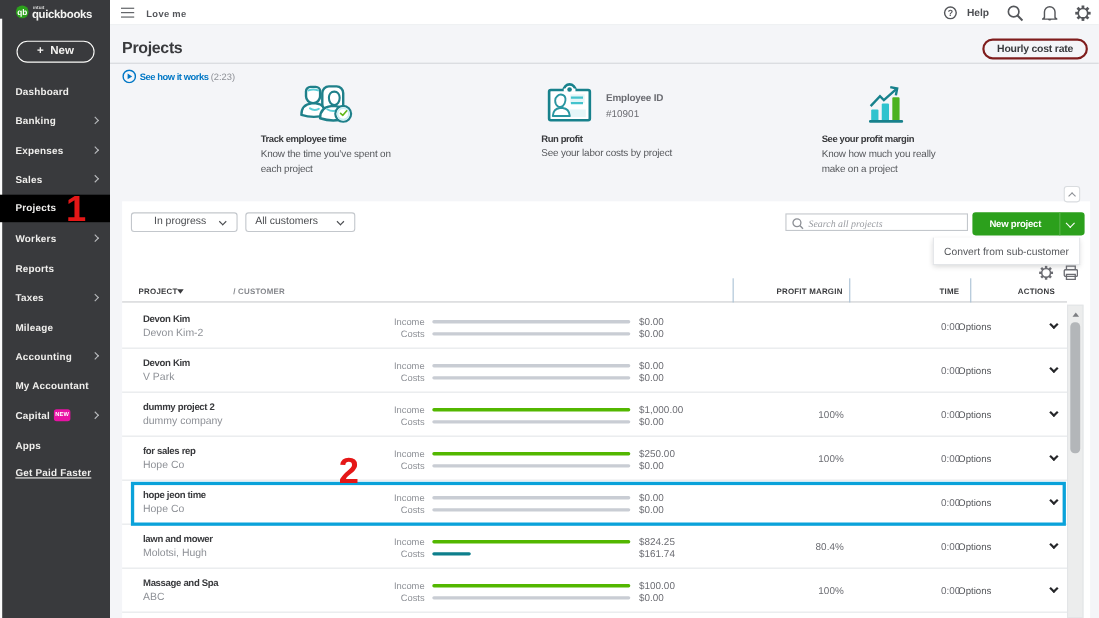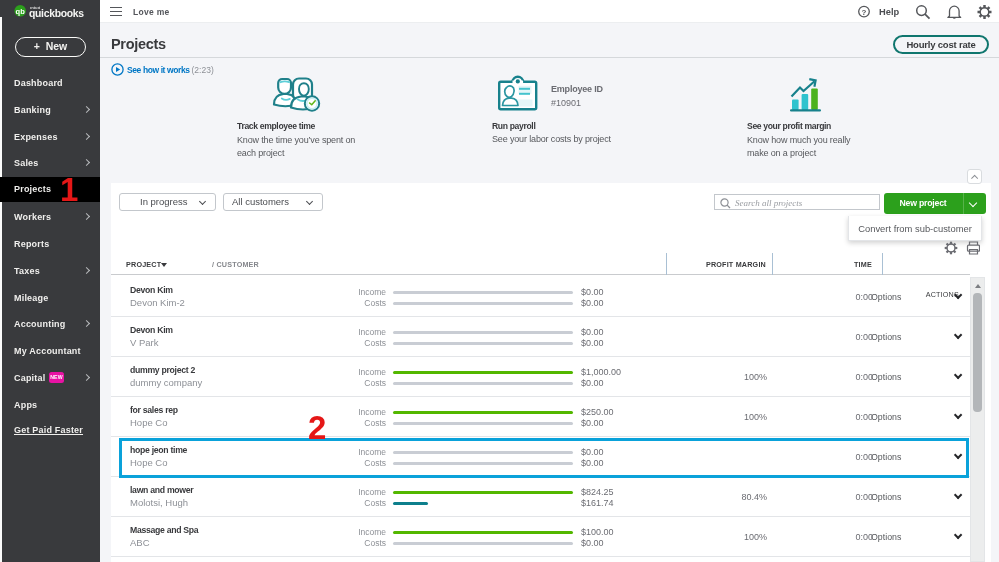--- a/index.html
+++ b/index.html
@@ -121,21 +121,21 @@
       <rect x="-1.25" y="-7" width="2.5" height="3.2" transform="rotate(45)"></rect>
         <rect x="-1.25" y="3.8" width="2.5" height="3.2" transform="rotate(45)"></rect>
       <rect x="-7" y="-1.25" width="3.2" height="2.5" transform="rotate(45)"></rect>
         <rect x="3.8" y="-1.25" width="3.2" height="2.5" transform="rotate(45)"></rect>
     </g>
     <circle r="2" fill="#fff"></circle>
   </g>
 </svg>
 
 <div class="abs dark" style="left:111px;top:36px;font-size:14.5px;font-weight:700;letter-spacing:-0.3px;">Projects</div>
-<div class="abs dark" style="left:893px;top:35px;width:96px;height:19px;border:2px solid #0f766e;border-radius:10px;background:#f4f5f8;font-size:9.5px;font-weight:700;text-align:center;line-height:15.5px;letter-spacing:-0.2px;">Hourly cost rate</div>
+<div class="abs dark" style="left:893px;top:35px;width:96px;height:19px;border:2px solid #7f1d1d;border-radius:10px;background:#f4f5f8;font-size:9.5px;font-weight:700;text-align:center;line-height:15.5px;letter-spacing:-0.2px;">Hourly cost rate</div>
 <div class="abs" style="left:100px;top:57px;width:899px;height:1px;background:#d5d8db;"></div>
 
 <svg class="abs" style="left:111px;top:63px" width="13" height="13" viewBox="0 0 13 13">
   <circle cx="6.5" cy="6.5" r="5.6" fill="none" stroke="#0077c5" stroke-width="1.3"></circle>
   <path d="M5,3.9 L9.2,6.5 L5,9.1 z" fill="#0077c5"></path>
 </svg>
 <div class="abs" style="left:127px;top:64.5px;font-size:8.5px;font-weight:700;color:#0077c5;letter-spacing:-0.4px;">See how it works <span style="color:#8d9096;font-weight:400;letter-spacing:0;">(2:23)</span></div>
 
 <svg class="abs" style="left:271px;top:76px" width="50" height="37" viewBox="0 0 50 37">
   <g fill="#fff" stroke="#1f808a" stroke-width="2.2" stroke-linejoin="round">
@@ -165,21 +165,21 @@
   <rect x="6.5" y="25.5" width="29" height="7" fill="#e4f6f8"></rect>
   <line x1="22" y1="14.8" x2="33" y2="14.8" stroke="#45c3cd" stroke-width="2"></line>
   <line x1="22" y1="19.8" x2="33" y2="19.8" stroke="#45c3cd" stroke-width="2"></line>
   <g fill="#fff" stroke="#2a96a1" stroke-width="1.7" stroke-linejoin="round">
     <path d="M9.5,13.5 q2.5,-2.5 5.5,-1 q2.5,1.3 2,5 q-0.4,3.5 -2.5,5 q-2.5,1.5 -4.5,0 q-2.3,-1.7 -2.3,-5 q0,-2.5 1.8,-4 z"></path>
     <path d="M5.5,31.5 c0.5,-5.5 3,-7 6.5,-7.3 l2.5,0 c3.5,0.3 6,1.8 6.5,7.3 z"></path>
   </g>
 </svg>
 <div class="abs" style="left:551px;top:83.5px;font-size:9px;font-weight:700;color:#6b6c72;letter-spacing:-0.2px;">Employee ID</div>
 <div class="abs gray" style="left:551px;top:97.5px;font-size:9px;">#10901</div>
-<div class="abs dark" style="left:492px;top:120.5px;font-size:8.6px;font-weight:700;letter-spacing:-0.35px;">Run payroll</div>
+<div class="abs dark" style="left:492px;top:120.5px;font-size:8.6px;font-weight:700;letter-spacing:-0.35px;">Run profit</div>
 <div class="abs" style="left:492px;top:134px;font-size:9px;color:#56585c;letter-spacing:-0.15px;">See your labor costs by project</div>
 
 <svg class="abs" style="left:789px;top:76px" width="33" height="37" viewBox="0 0 33 37">
   <rect x="3" y="23.5" width="6.6" height="10.5" rx="1" fill="#2fc3ce"></rect>
   <rect x="12.6" y="18" width="6.6" height="16" rx="1" fill="#2fc3ce"></rect>
   <rect x="22.2" y="12.5" width="6.6" height="21.5" rx="1" fill="#4cb21f"></rect>
   <rect x="1" y="33.2" width="31" height="2.3" rx="1.1" fill="#17818c"></rect>
   <path d="M2.5,20.5 L11,11.5 L14.5,15 L25.5,5.2" fill="none" stroke="#17818c" stroke-width="2.2"></path>
   <path d="M20.3,3.2 L26.6,4.4 L25.4,10.7" fill="none" stroke="#17818c" stroke-width="2.2"></path>
 </svg>
@@ -236,21 +236,21 @@
 
 <div class="abs" style="left:111px;top:253px;width:859px;height:22px;border-bottom:1px solid #c9cbce;">
   <span style="position:absolute;left:15px;top:7px;font-size:7.2px;font-weight:700;color:#393a3d;letter-spacing:.2px;">PROJECT</span>
   <i style="position:absolute;left:50px;top:9.5px;width:0;height:0;border-left:3.5px solid transparent;border-right:3.5px solid transparent;border-top:4.5px solid #393a3d;"></i>
   <span style="position:absolute;left:61px;top:7px;font-size:7.2px;font-weight:700;color:#85878c;letter-spacing:.2px;padding-left:40px;">/ CUSTOMER</span>
   <i style="position:absolute;left:555px;top:0;width:1px;height:22px;background:#a9c0d4;"></i>
   <i style="position:absolute;left:661px;top:0;width:1px;height:22px;background:#a9c0d4;"></i>
   <i style="position:absolute;left:771px;top:0;width:1px;height:22px;background:#a9c0d4;"></i>
   <span style="position:absolute;left:555px;top:7px;width:100px;text-align:right;font-size:7.2px;font-weight:700;color:#393a3d;letter-spacing:.2px;">PROFIT MARGIN</span>
   <span style="position:absolute;left:661px;top:7px;width:100px;text-align:right;font-size:7.2px;font-weight:700;color:#393a3d;letter-spacing:.2px;">TIME</span>
-  <span style="position:absolute;left:748px;top:7px;width:100px;text-align:right;font-size:7.2px;font-weight:400;color:#393a3d;letter-spacing:.2px;margin-top:30px;">ACTIONS</span>
+  <span style="position:absolute;left:748px;top:7px;width:100px;text-align:right;font-size:7.2px;font-weight:700;color:#393a3d;letter-spacing:.2px;">ACTIONS</span>
 </div>
 
 <div class="row" style="top:277px">
   <span class="pname">Devon Kim</span>
     <span class="pcust">Devon Kim-2</span>
   <span class="lbl i1">Income</span>
     <span class="lbl i2">Costs</span>
   <i class="bar b1"></i>
     <i class="bar b2"></i>
   <span class="amt i1">$0.00</span>

